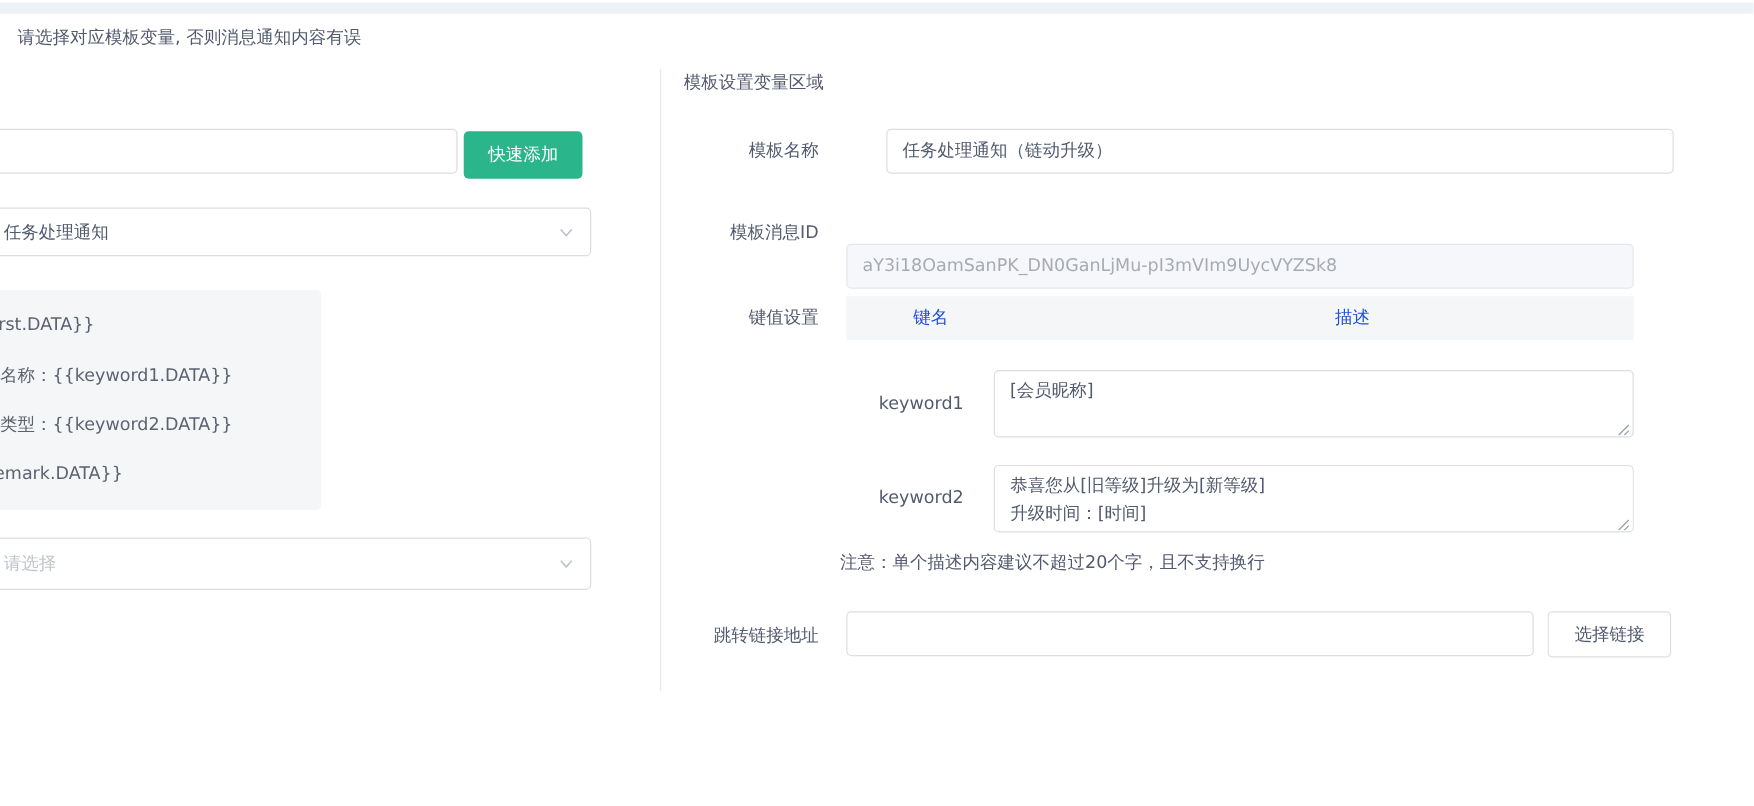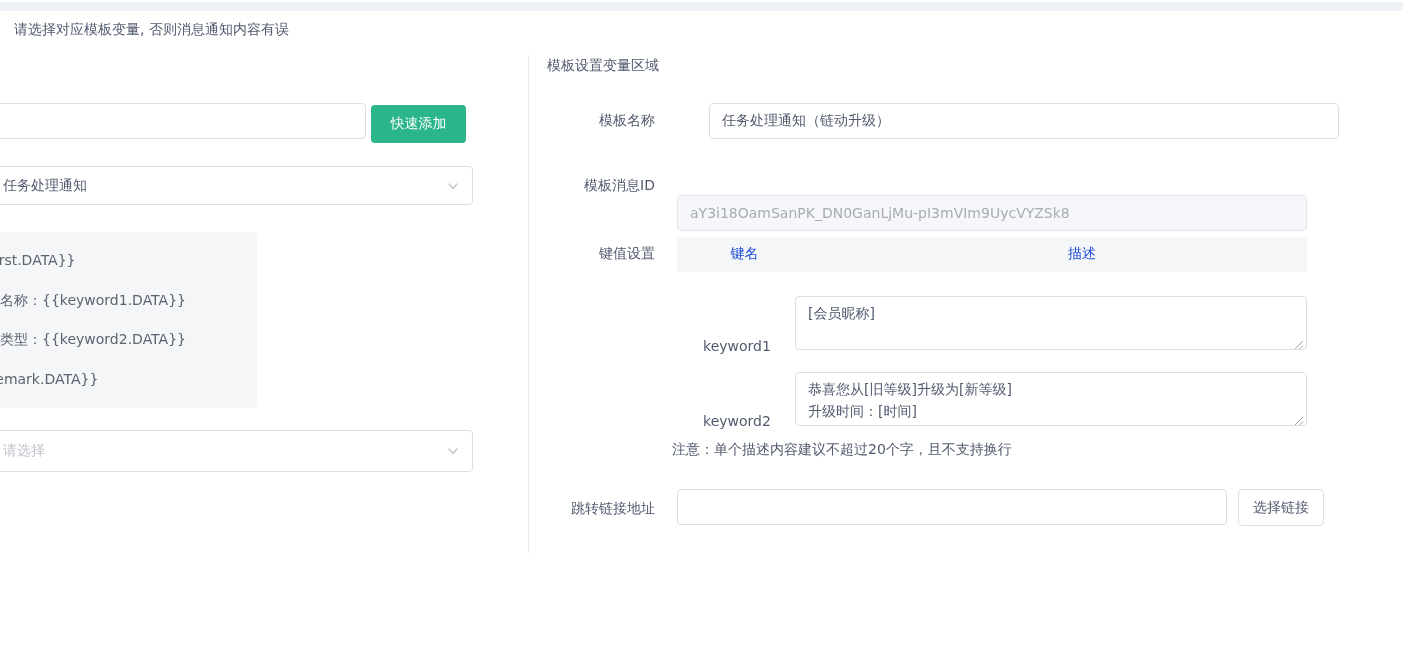--- a/index.html
+++ b/index.html
@@ -51,21 +51,21 @@
   .preview-box .line{position:absolute;left:-6px;white-space:nowrap;color:#5c6370;}
 
   
   .divider{position:absolute;left:528px;top:55px;width:1px;height:498px;background:#e8eaec;}
   .section-title{position:absolute;left:547px;top:57px;color:#515a6e;}
   .form-label{position:absolute;left:530px;width:125px;text-align:right;color:#515a6e;}
   .kv-header{
     position:absolute;left:677px;top:237px;width:630px;height:35px;background:#f5f6f8;
   }
   .kv-col{position:absolute;top:245px;text-align:center;color:#1d4ed8;}
-  .kv-key{position:absolute;width:120px;text-align:center;color:#515a6e;margin-top:23px;}
+  .kv-key{position:absolute;width:120px;text-align:center;color:#515a6e;}
   .note{position:absolute;left:672px;top:441px;color:#515a6e;}
 </style>
 </head>
 <body>
 
 <div id="screen">
 
   <div class="topbar"></div>
 
   <div class="warning">请选择对应模板变量, 否则消息通知内容有误</div>
@@ -132,15 +132,15 @@
       <svg width="10" height="10" viewBox="0 0 10 10">
           <path d="M9 1 L1 9 M9 5.5 L5.5 9" stroke="#9aa0ab" stroke-width="1" fill="none"></path>
         </svg>
     </span>
   </div>
 
   <div class="note">注意：单个描述内容建议不超过20个字，且不支持换行</div>
 
   <div class="form-label" style="top:500px;">跳转链接地址</div>
   <input class="inp abs" style="left: 677px; top: 489px; width: 550px; height: 36px;" value="">
-  <button class="btn-plain abs" style="left:1238px;top:489px;width:86px;height:37px;">选择链接</button>
+  <button class="btn-plain abs" style="left:1238px;top:489px;width:99px;height:37px;">选择链接</button>
 
 </div>
 
 </body></html>

